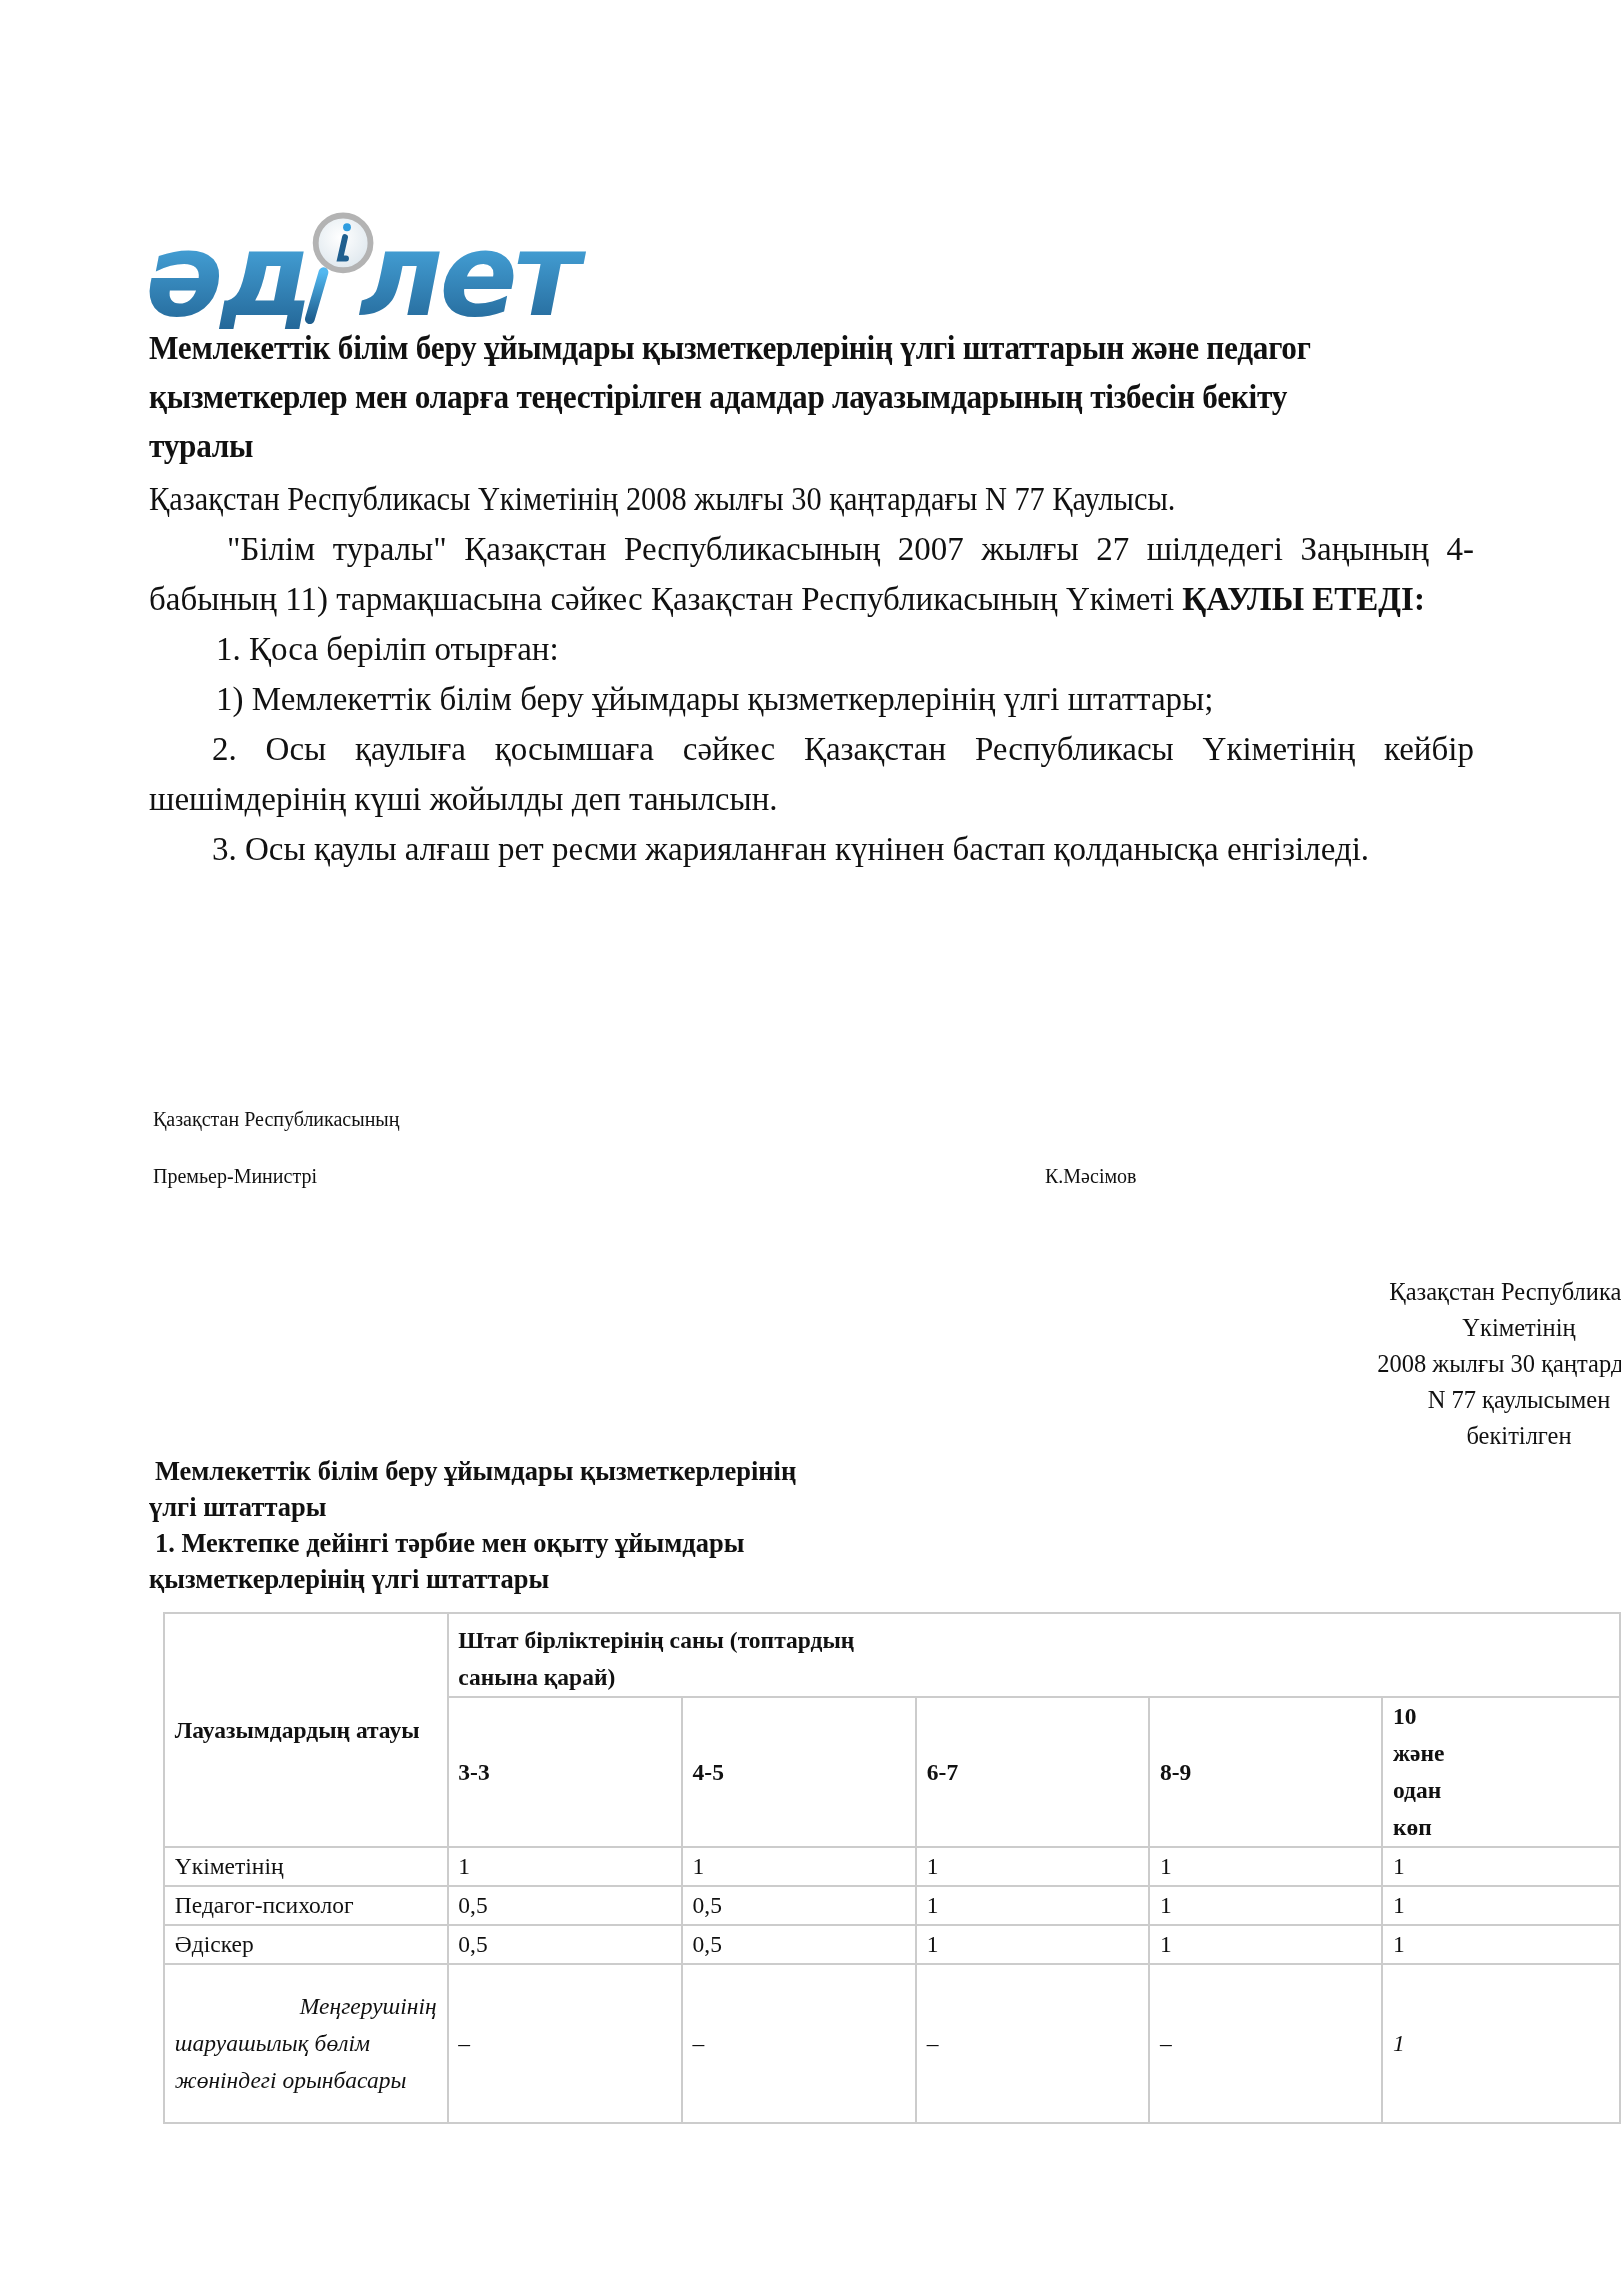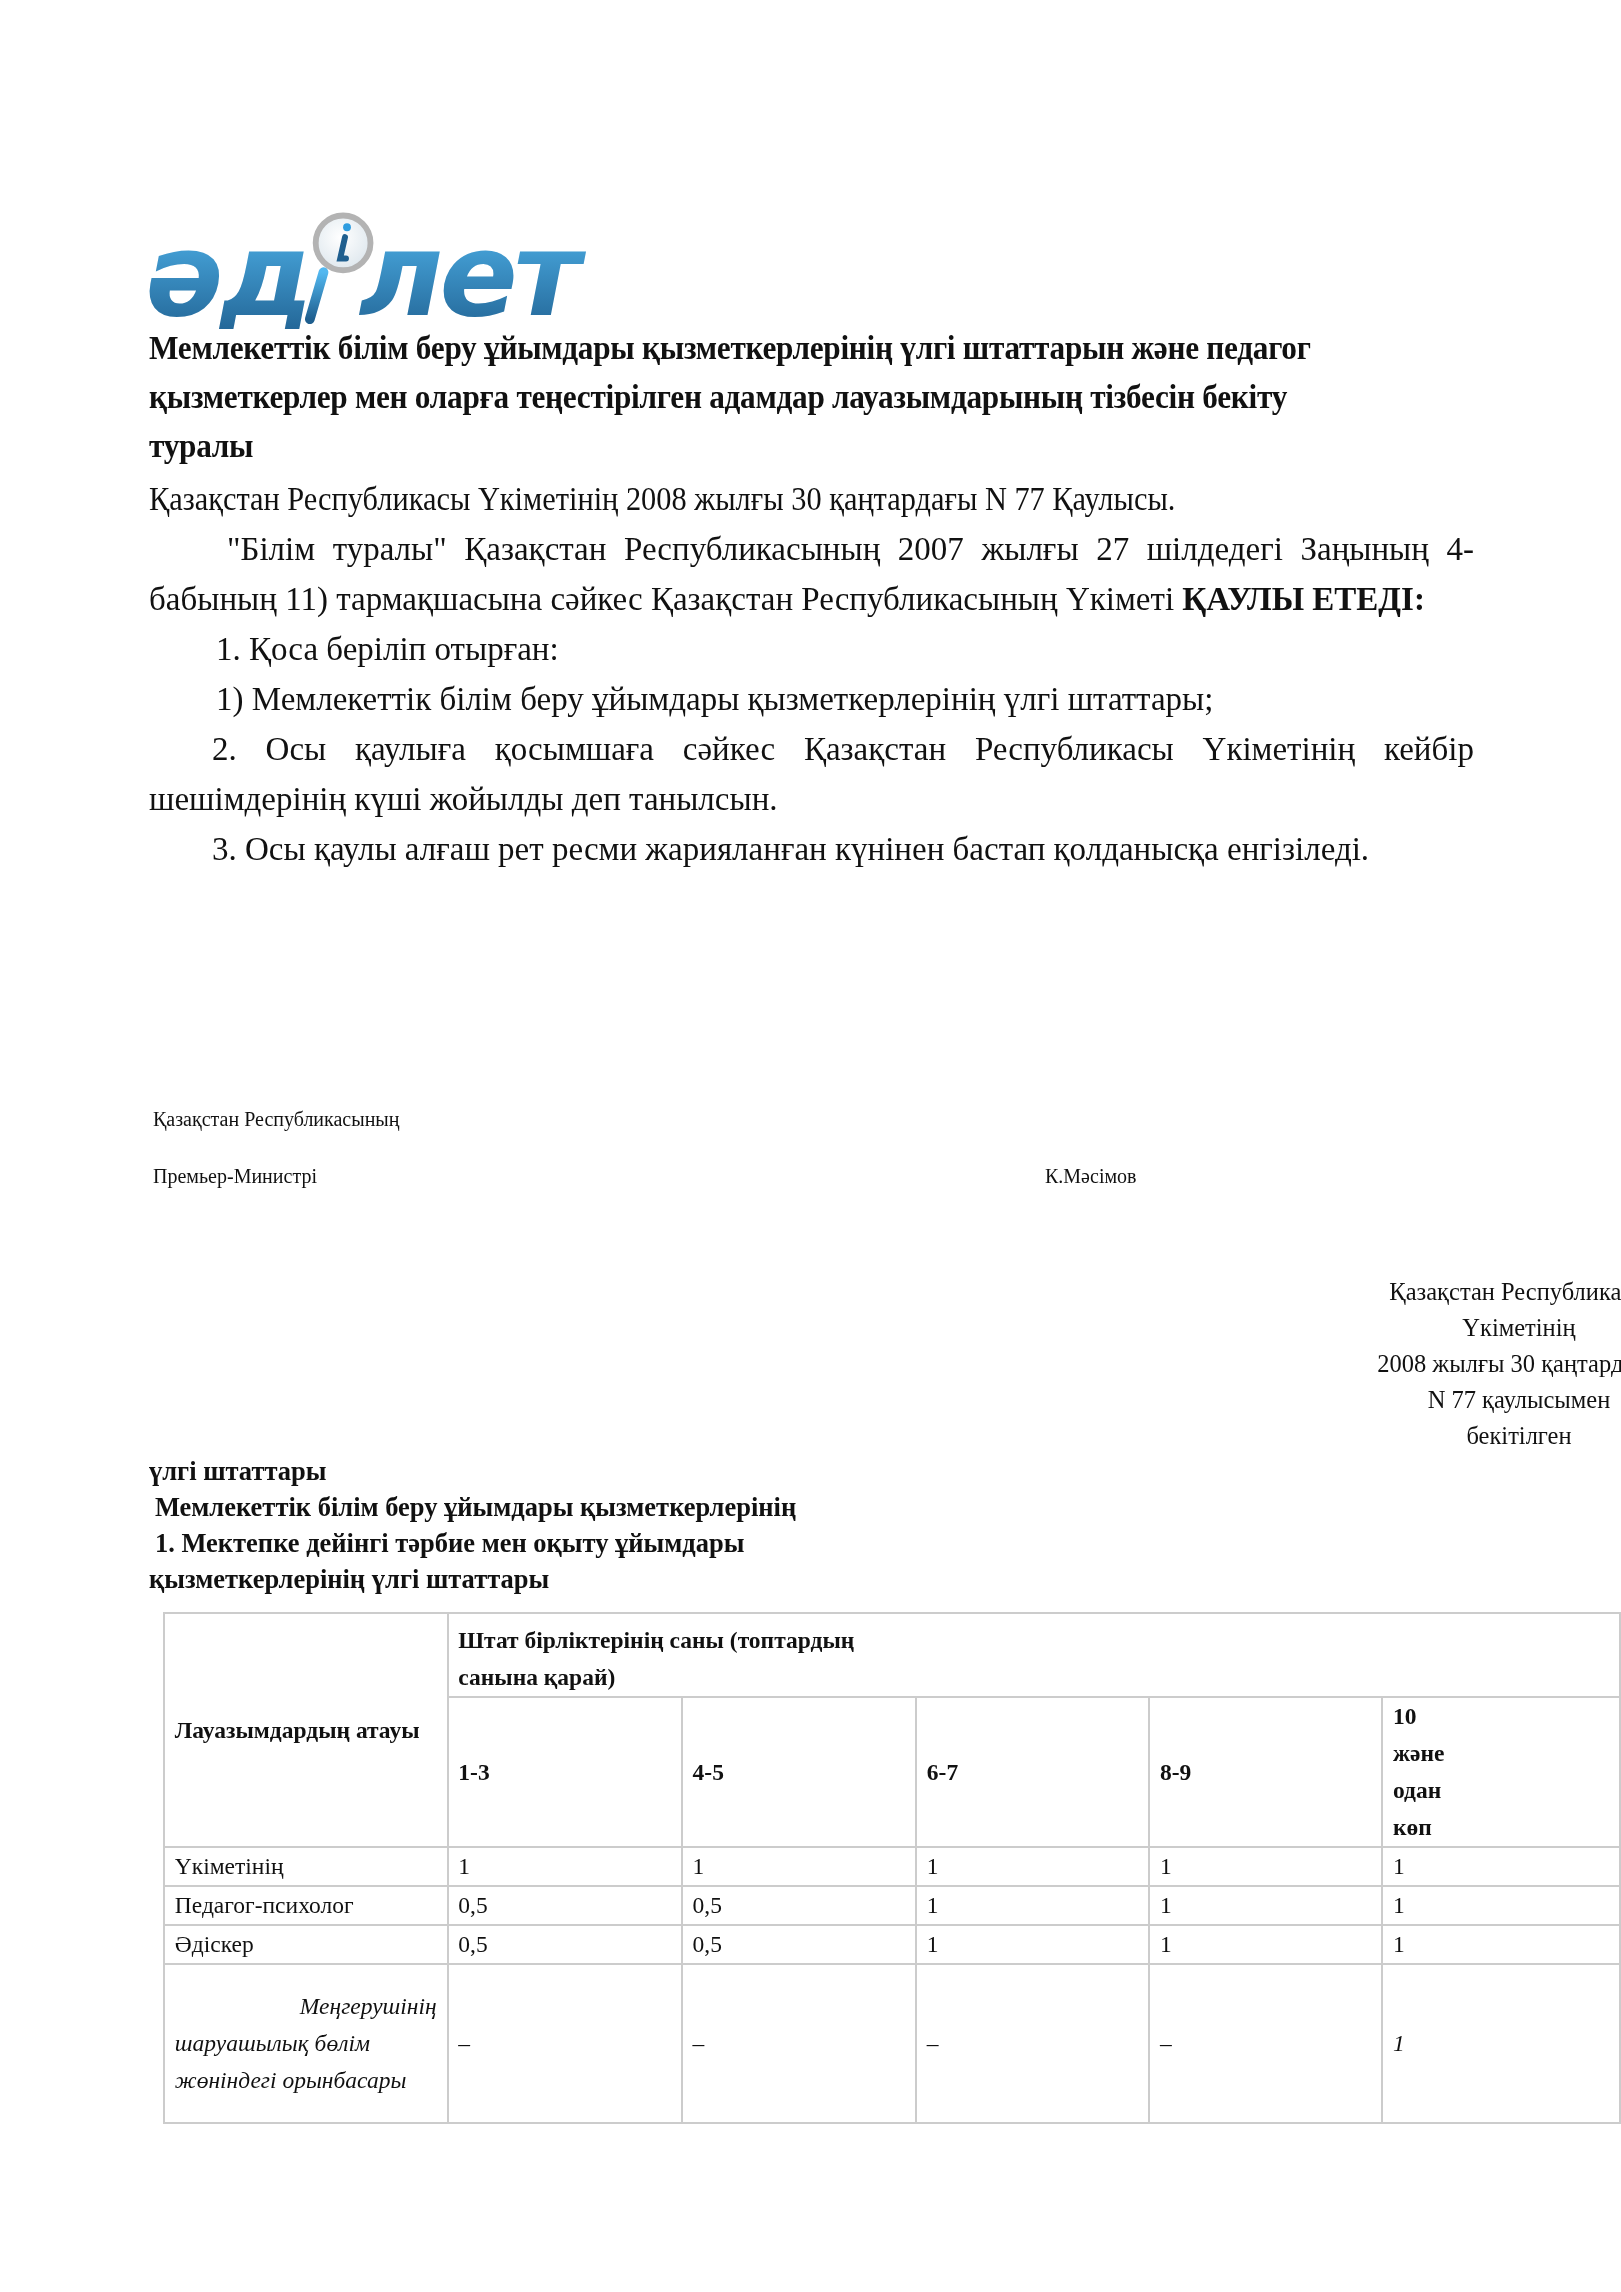--- a/index.html
+++ b/index.html
@@ -166,22 +166,22 @@
 
 <div class="approval">
   <div>Қазақстан Республикасы</div>
   <div>Үкіметінің</div>
   <div>2008 жылғы 30 қаңтардағы</div>
   <div>N 77 қаулысымен</div>
   <div>бекітілген</div>
 </div>
 
 <div class="section-title">
+  <div style="padding-left:5.9px;">Мемлекеттік білім беру ұйымдары қызметкерлерінің</div>
   <div>үлгі штаттары</div>
-  <div style="padding-left:5.9px;">Мемлекеттік білім беру ұйымдары қызметкерлерінің</div>
   <div style="padding-left:5.9px;">1. Мектепке дейінгі тәрбие мен оқыту ұйымдары</div>
   <div>қызметкерлерінің үлгі штаттары</div>
 </div>
 
 <table class="staff-table">
   <colgroup>
     <col class="col-name">
     <col class="col-num">
     <col class="col-num">
     <col class="col-num">
@@ -189,21 +189,21 @@
     <col class="col-last">
   </colgroup>
   <thead>
     <tr>
       <th rowspan="2" style="height:157px;">Лауазымдардың атауы</th>
       <th colspan="5" style="height:74px; vertical-align:top; padding-top:0;">
         <div style="width:461px; line-height:37px;margin-top:8px;">Штат бірліктерінің саны (топтардың санына қарай)</div>
       </th>
     </tr>
     <tr>
-      <th style="height:114px;">1-3</th>
+      <th style="height:114px;">3-3</th>
       <th>4-5</th>
       <th>6-7</th>
       <th>8-9</th>
       <th>
         <div style="width:59px; line-height:37px; white-space:normal;">10 және одан көп</div>
       </th>
     </tr>
   </thead>
   <tbody>
     <tr>

